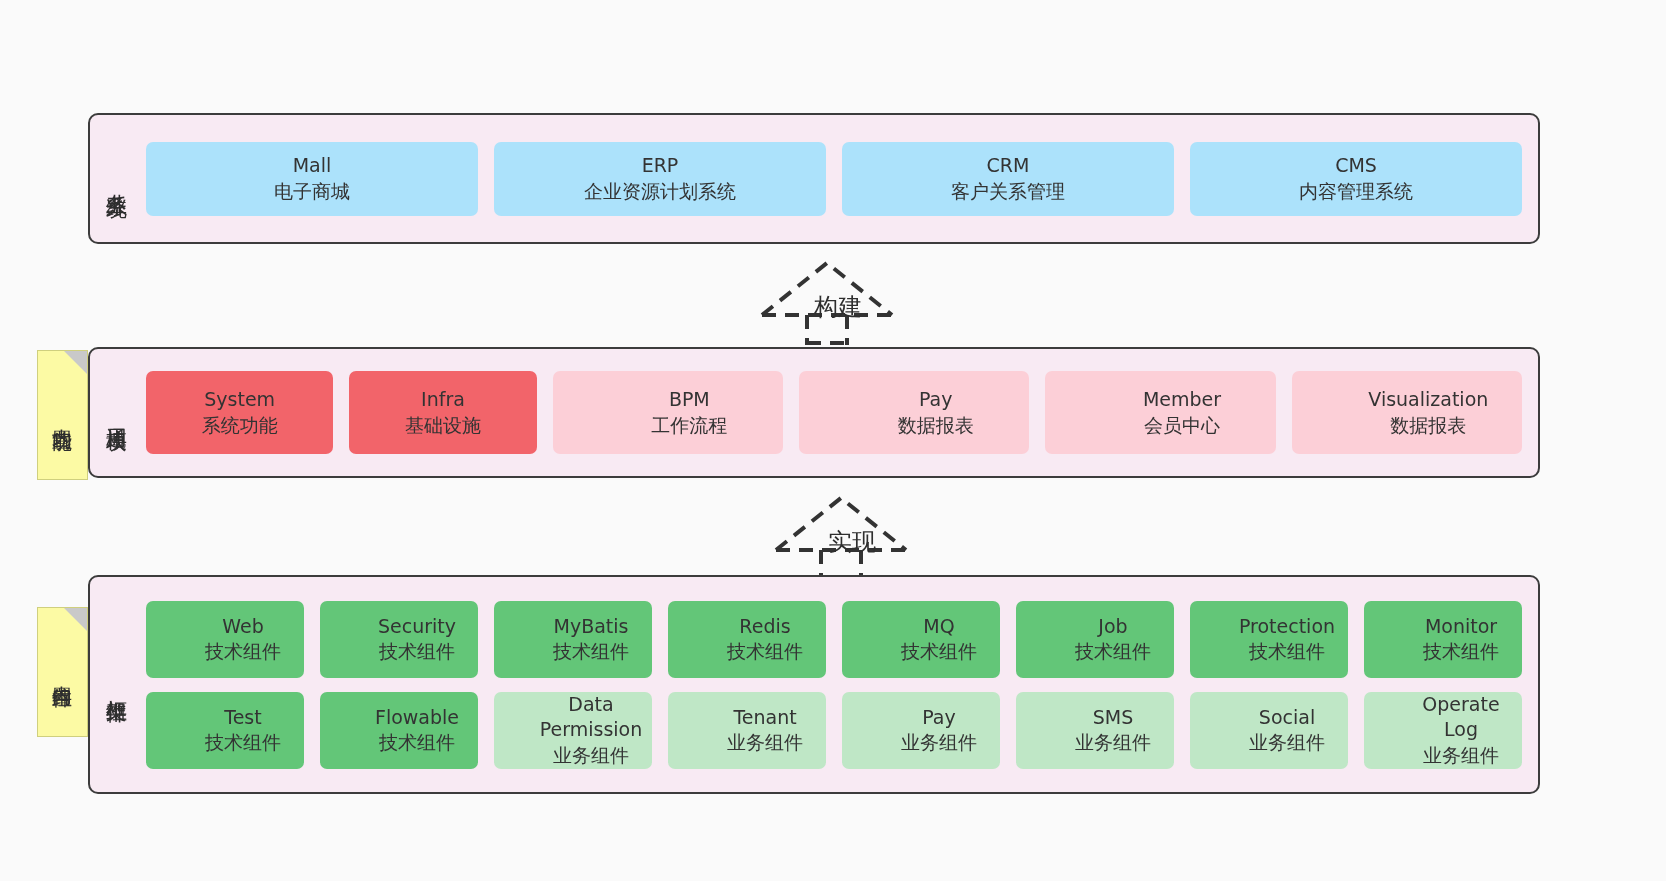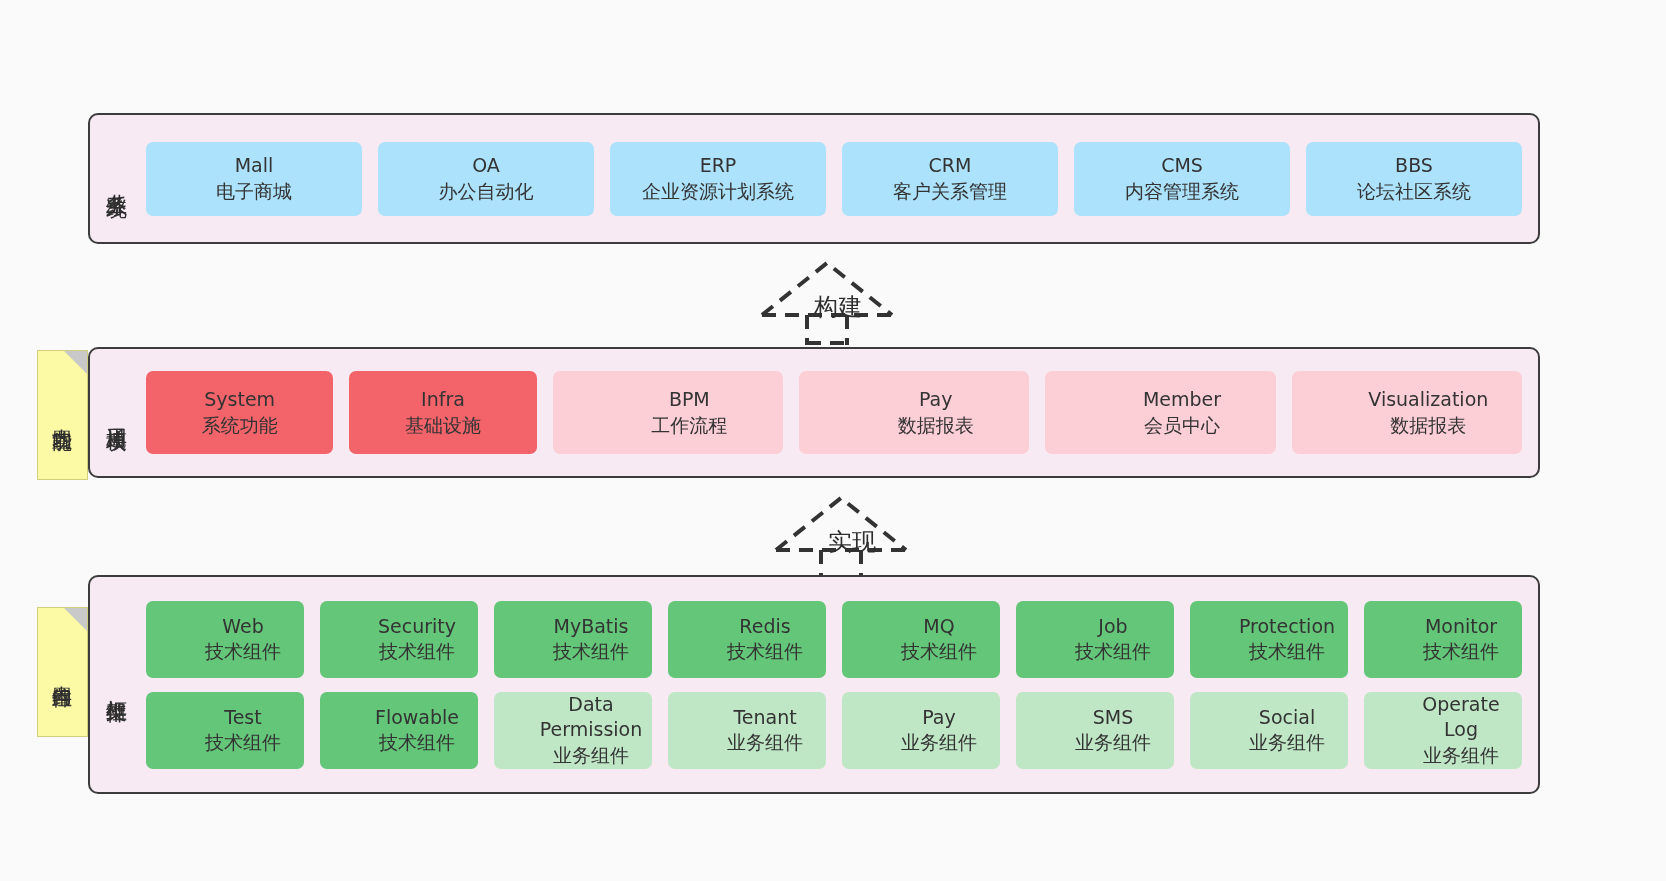--- a/index.html
+++ b/index.html
@@ -158,38 +158,30 @@
 
   <div class="layer" id="layer-business">
     <div class="layer-title">业务系统</div>
     <div class="layer-body">
       <div class="box-row">
         <div class="node fill-blue">
           <span class="n-title">Mall</span>
           <span class="n-sub">电子商城</span>
         </div>
         <div class="node fill-blue">
-          <span class="n-title">OA</span>
-          <span class="n-sub">办公自动化</span>
-        </div>
-        <div class="node fill-blue">
           <span class="n-title">ERP</span>
           <span class="n-sub">企业资源计划系统</span>
         </div>
         <div class="node fill-blue">
           <span class="n-title">CRM</span>
           <span class="n-sub">客户关系管理</span>
         </div>
         <div class="node fill-blue">
           <span class="n-title">CMS</span>
           <span class="n-sub">内容管理系统</span>
-        </div>
-        <div class="node fill-blue">
-          <span class="n-title">BBS</span>
-          <span class="n-sub">论坛社区系统</span>
         </div>
       </div>
     </div>
   </div>
 
   <div class="arrow-wrap" id="arrow-build">
     <svg width="170" height="90" viewBox="0 0 170 90">
       <polyline points="10,60 75,8 140,60" fill="none" stroke="#333333" stroke-width="4" stroke-dasharray="14,9" stroke-linecap="butt"></polyline>
       <polyline points="10,60 140,60" fill="none" stroke="#333333" stroke-width="4" stroke-dasharray="14,9"></polyline>
       <polyline points="55,60 55,90" fill="none" stroke="#333333" stroke-width="4" stroke-dasharray="14,9"></polyline>

